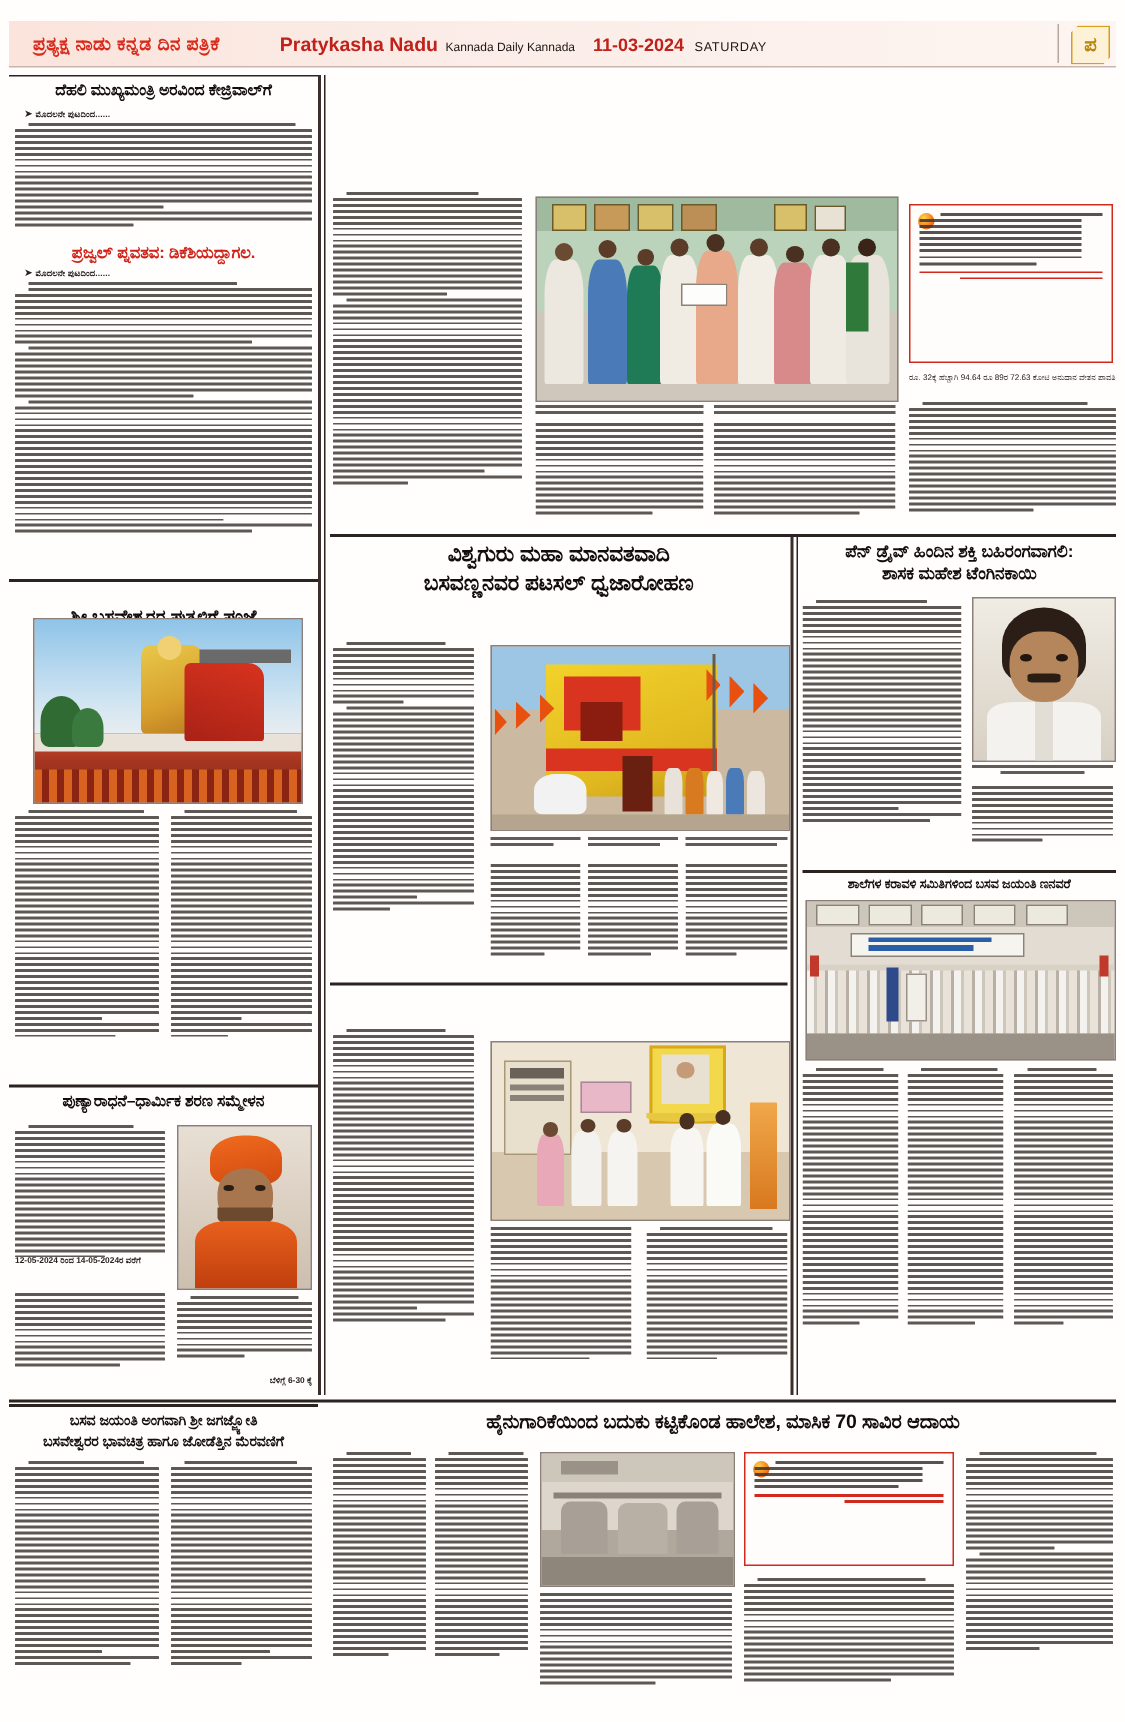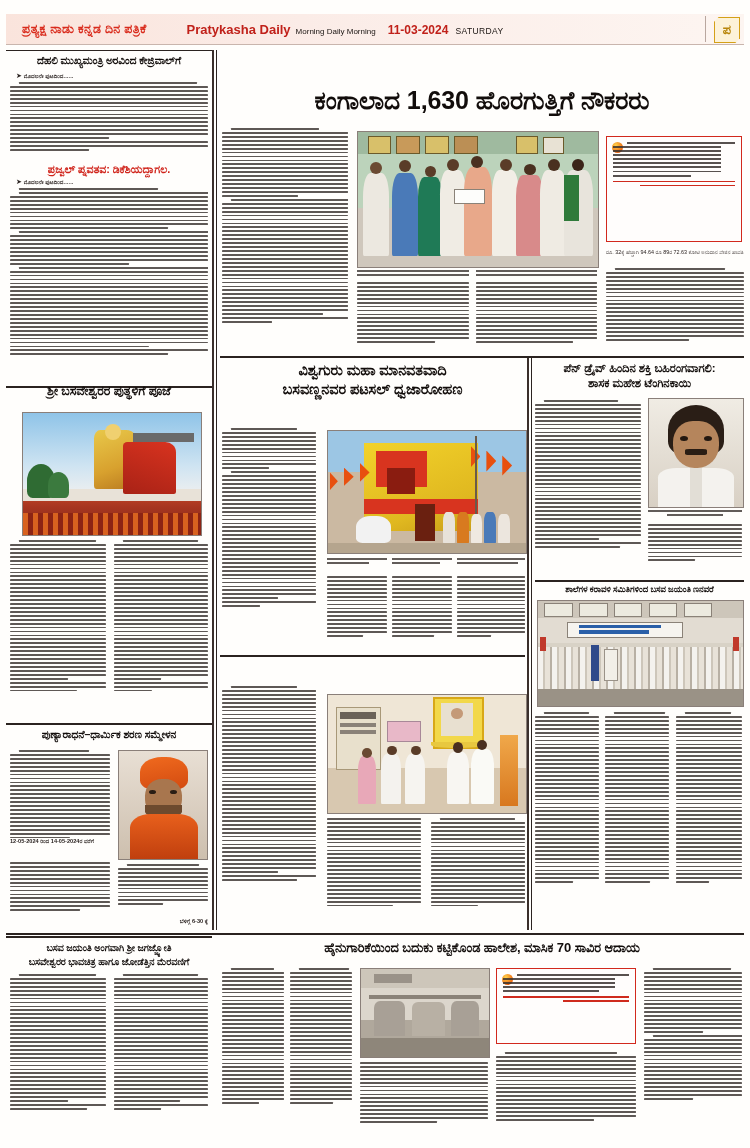--- a/index.html
+++ b/index.html
@@ -97,22 +97,22 @@
   .caprow .ln{height:1.8px;background:#3b3330;margin-bottom:2.1px;opacity:.8;}
 </style>
 </head>
 <body>
 
 <div class="page">
 
   <div class="masthead">
     <div class="mh-kn-title">ಪ್ರತ್ಯಕ್ಷ ನಾಡು ಕನ್ನಡ ದಿನ ಪತ್ರಿಕೆ</div>
     <div class="mh-en-wrap">
-      <span class="mh-en-title">Pratykasha Daily</span>
-      <span class="mh-en-sub">Morning Daily Morning</span>
+      <span class="mh-en-title">Pratykasha Nadu</span>
+      <span class="mh-en-sub">Kannada Daily Kannada</span>
       <span class="mh-en-date">11-03-2024</span>
       <span class="mh-en-day">SATURDAY</span>
     </div>
     <div class="mh-logo-div"></div>
     <div class="mh-logo">ಪ</div>
   </div>
 
   <div class="col-rule dbl" style="left:212px;top:50px;height:880px;"></div>
   <div class="col-rule" style="left:216px;top:50px;height:880px;"></div>
   <div class="col-rule dbl" style="left:527px;top:358px;height:572px;"></div>
@@ -196,21 +196,21 @@
     <div class="ln full"></div>
       <div class="ln full"></div>
       <div class="ln full"></div>
     <div class="ln full"></div>
       <div class="ln full"></div>
       <div class="ln s70"></div>
     <div class="ln full"></div>
       <div class="ln s80"></div>
   </div>
 
-  <div class="kn-head" style="position:absolute;left:8px;top:384px;width:202px;font-size:12.5px;">ಶ್ರೀ ಬಸವೇಶ್ವರರ ಪುತ್ಥಳಿಗೆ ಪೂಜೆ</div>
+  <div class="kn-head" style="position:absolute;left:8px;top:404px;width:202px;font-size:12.5px;">ಶ್ರೀ ಬಸವೇಶ್ವರರ ಪುತ್ಥಳಿಗೆ ಪೂಜೆ</div>
 
   <div class="photo" style="left:22px;top:412px;width:178px;height:122px;">
     <div class="sky" style="height:62%;background:linear-gradient(180deg,#8fc4e8,#cfe4f2 70%,#e8edf0);"></div>
     <div class="ground" style="height:38%;background:linear-gradient(180deg,#c94a2a,#a63520 40%,#7c2a18);"></div>
     <div style="position:absolute;left:0;bottom:28%;width:100%;height:10%;background:#e8e2d8;"></div>
     <div style="position:absolute;left:2%;top:42%;width:16%;height:28%;background:#2f6b33;border-radius:50% 50% 20% 20%;"></div>
     <div style="position:absolute;left:14%;top:48%;width:12%;height:22%;background:#3b7a3e;border-radius:50% 50% 20% 20%;"></div>
     <div style="position:absolute;left:40%;top:14%;width:26%;height:48%;background:linear-gradient(160deg,#e8c84a,#d8a12e 60%,#b8791f);border-radius:14% 30% 6% 6%;"></div>
     <div style="position:absolute;left:56%;top:24%;width:30%;height:42%;background:linear-gradient(200deg,#d8331f,#a82216);border-radius:8% 20% 4% 4%;"></div>
     <div style="position:absolute;left:46%;top:9%;width:9%;height:13%;background:#f0d070;border-radius:50%;"></div>
@@ -438,21 +438,20 @@
     <div class="ln full"></div>
       <div class="ln full"></div>
       <div class="ln full"></div>
     <div class="ln full"></div>
       <div class="ln full"></div>
       <div class="ln s70"></div>
     <div class="ln full"></div>
       <div class="ln s50"></div>
   </div>
 
-  <div class="kn-head" style="position:absolute;left:220px;top:85px;width:524px;font-size:25px;line-height:1.2;">ಕಂಗಾಲಾದ 1,630 ಹೊರಗುತ್ತಿಗೆ ನೌಕರರು</div>
 
   <div class="tx dense" style="left:222px;top:128px;width:126px;height:228px;">
     <div class="ln i s70"></div>
       <div class="ln full"></div>
       <div class="ln full"></div>
     <div class="ln full"></div>
       <div class="ln full"></div>
       <div class="ln full"></div>
     <div class="ln full"></div>
       <div class="ln full"></div>

